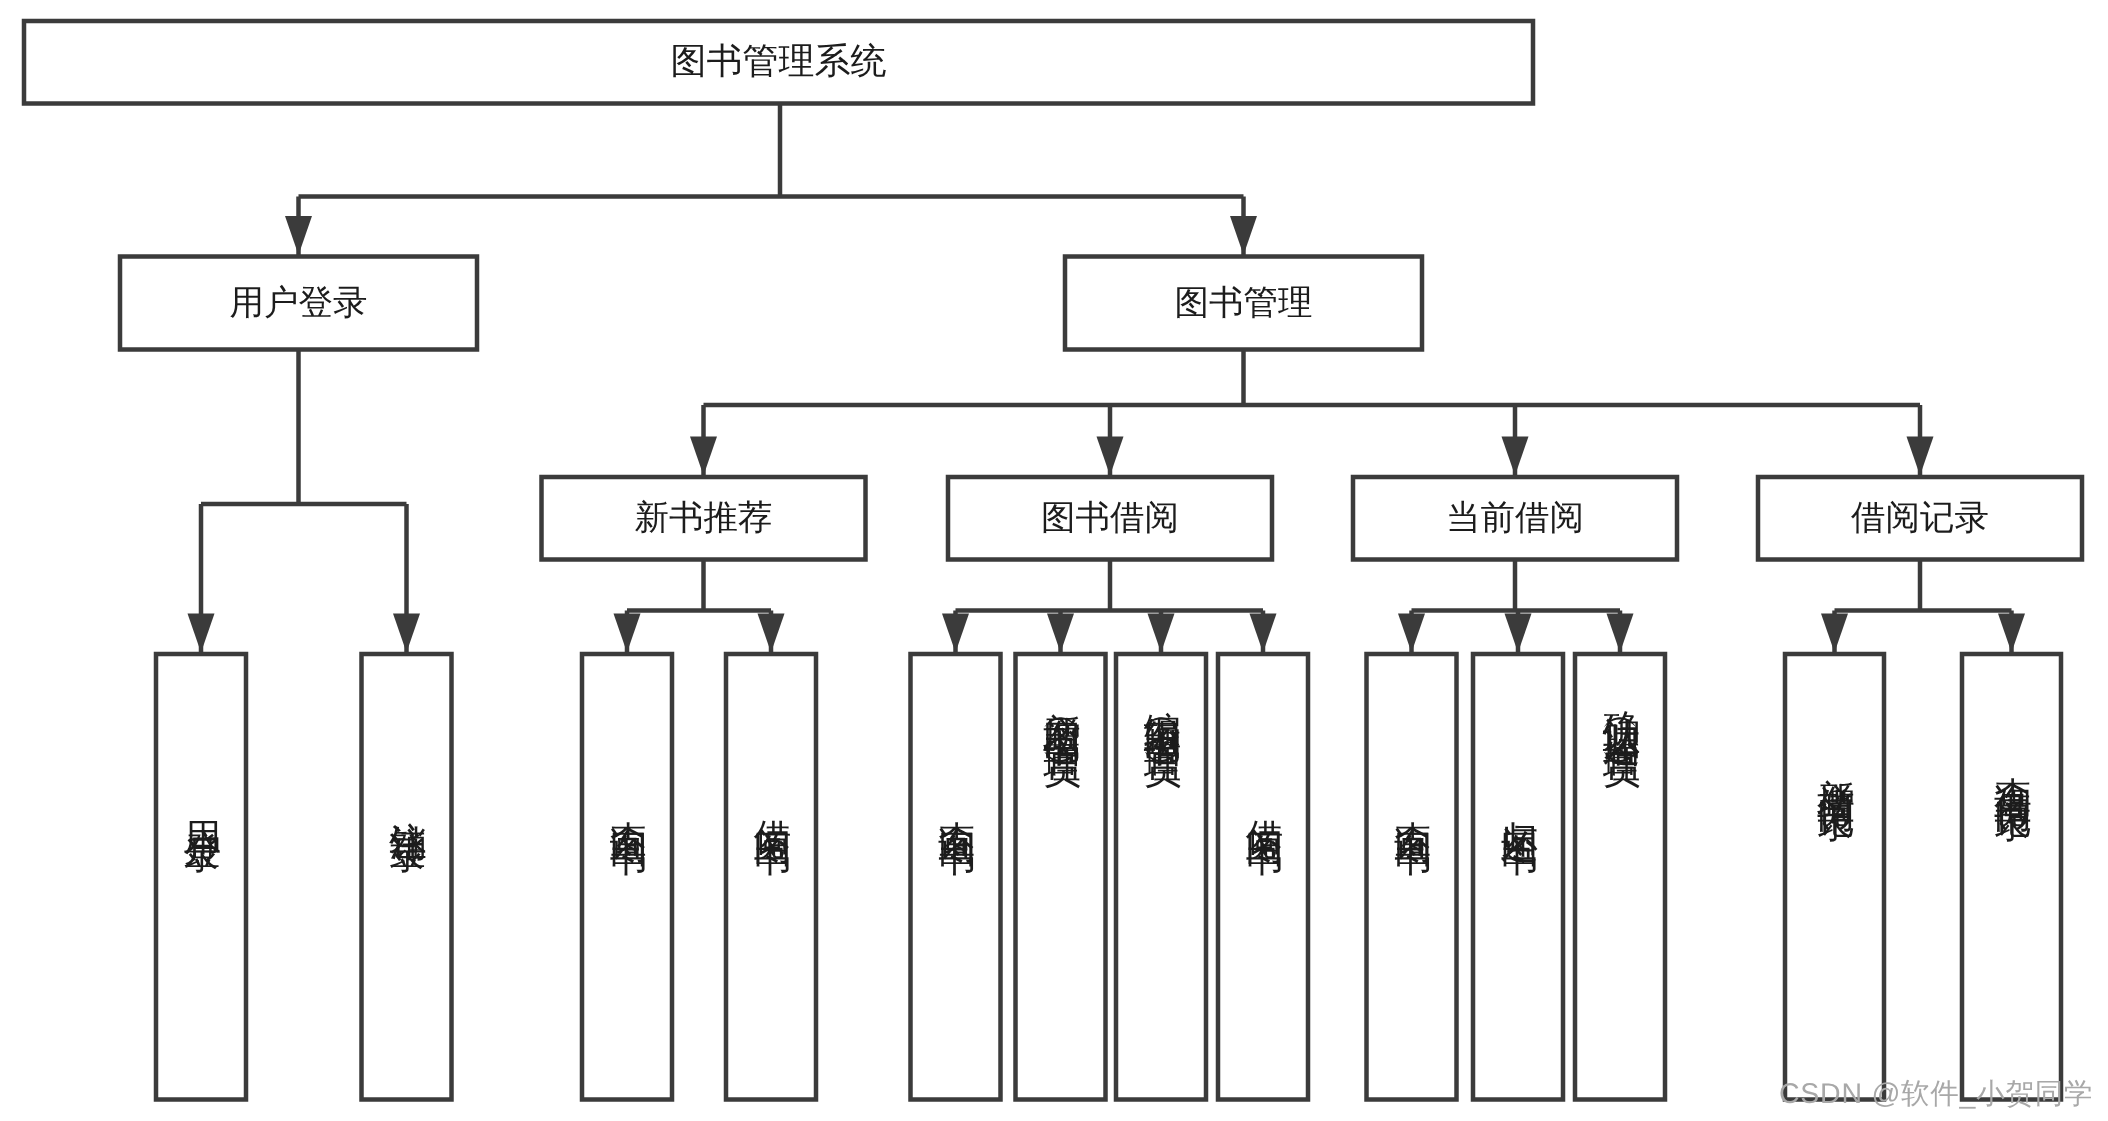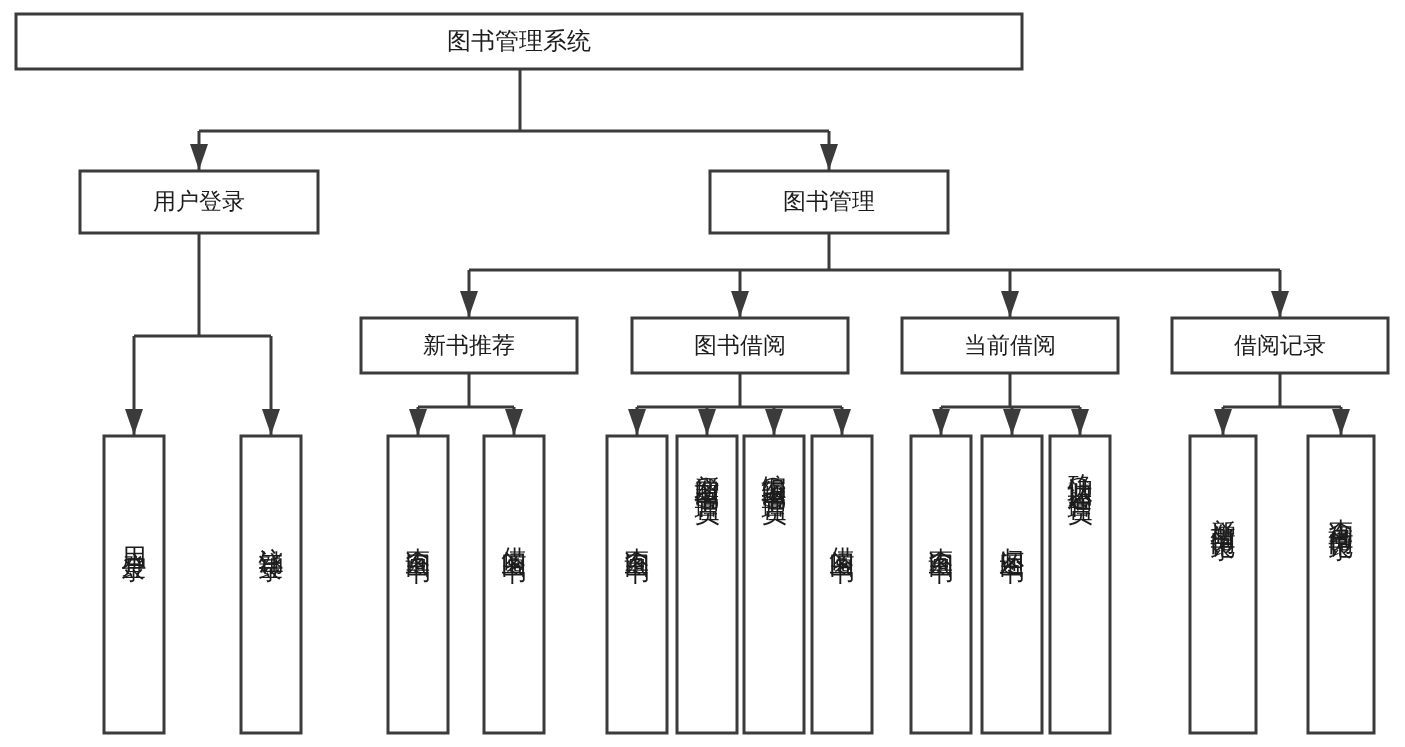--- a/index.html
+++ b/index.html
@@ -213,14 +213,15 @@
         <span class="leaf-label" style="font-size: 25px;">确认归还（管理员）</span>
       </div>
       <div class="leaf-label-wrap" style="left: 1190px; top: 436px; width: 66px; height: 297px; padding-top: 62px;">
         <span class="leaf-label" style="font-size: 25px;">新增借阅记录</span>
       </div>
       <div class="leaf-label-wrap" style="left: 1308px; top: 436px; width: 66px; height: 297px; padding-top: 62px;">
         <span class="leaf-label" style="font-size: 25px;">查询借阅记录</span>
       </div>
     </div>
 
+  <div class="watermark">CSDN @软件_小贺同学</div>
 
 </div>
 
 </body></html>

